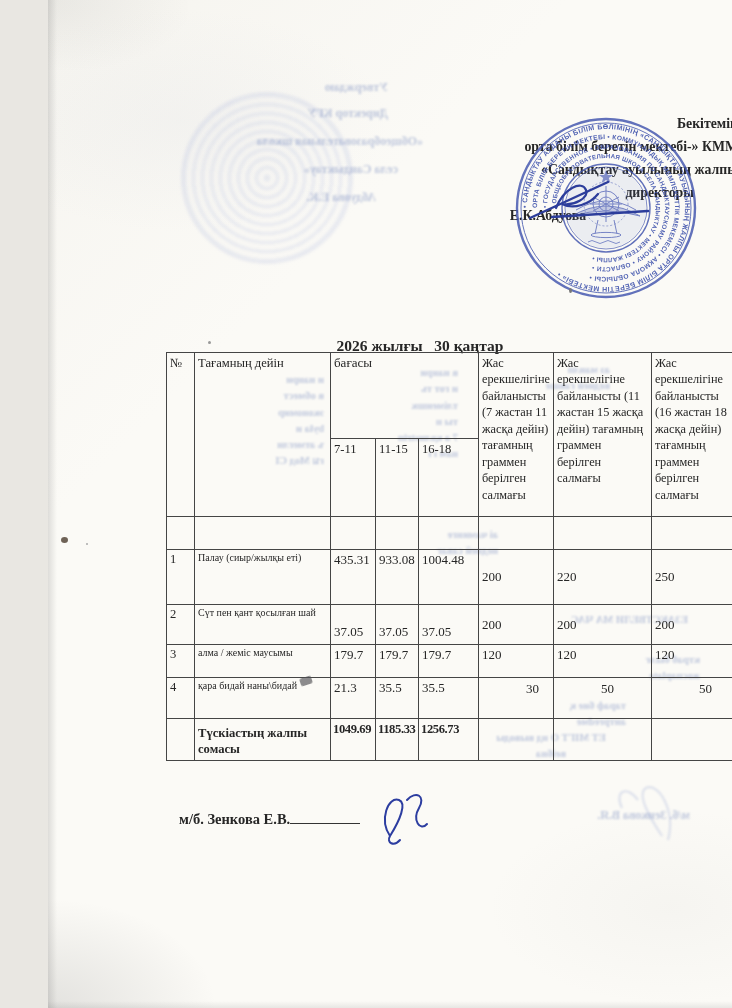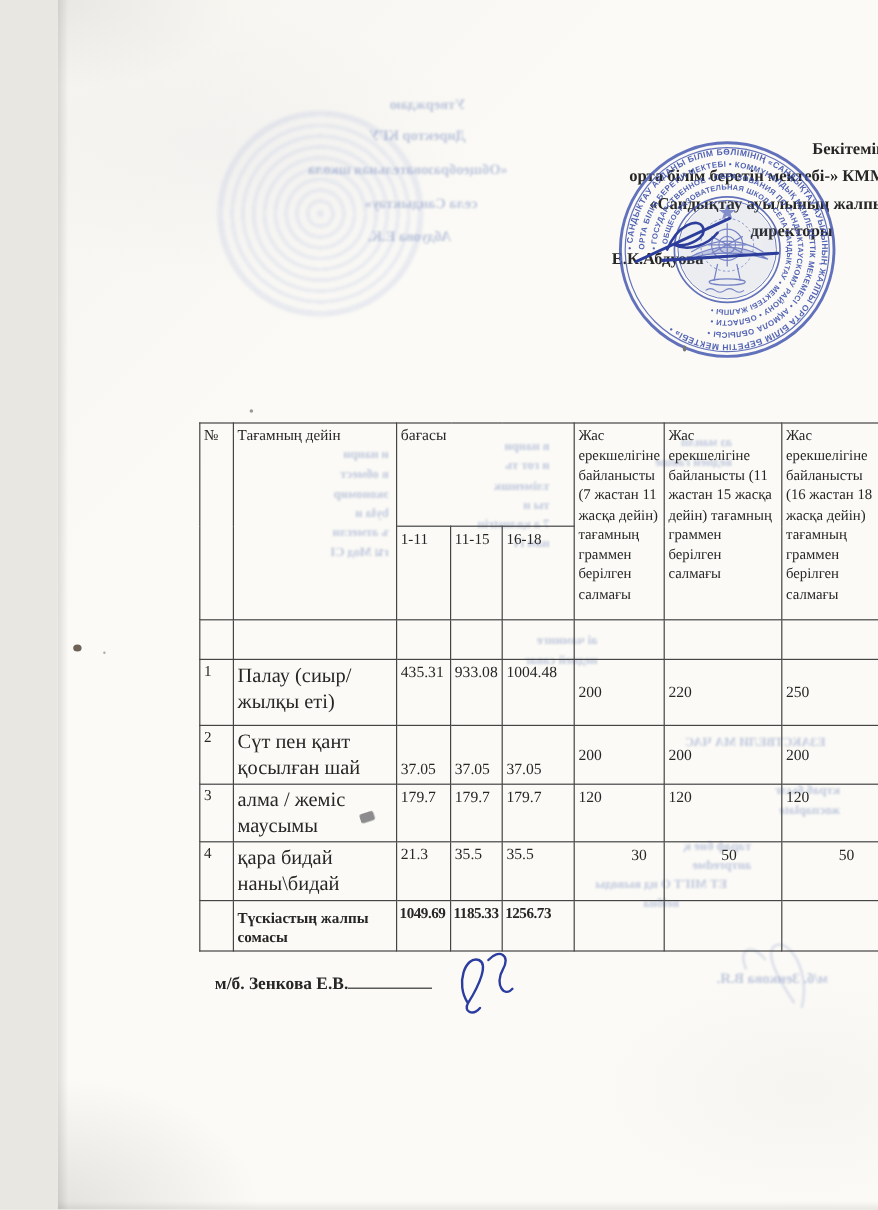--- a/index.html
+++ b/index.html
@@ -50,21 +50,21 @@
   tr.hrow2{height:78px;}
   tr.spacer{height:33px;}
   tr.body-r0{height:55px;}
   tr.body-r1{height:40px;}
   tr.body-r2{height:33px;}
   tr.body-r3{height:41px;}
   tr.frow{height:42px;}
   th.hb{font-weight:bold;font-size:12.6px;line-height:1.3;}
   th.wide{font-weight:bold;font-size:12.3px;line-height:1.34;padding:2px 2px 2px 4px;}
   td.bagasy{font-weight:bold;font-size:13px;vertical-align:middle;padding-left:14px;}
-  td.nm{font-size:17px;line-height:1.28;padding:3px 3px 2px 5px;}
+  td.nm{font-size:10px;line-height:1.28;padding:3px 3px 2px 5px;}
   td.no{font-size:12.6px;font-weight:bold;padding-left:7px;}
   td.p{font-size:13px;padding:2px 1px 2px 3px;white-space:nowrap;}
   td.g{font-size:13px;}
   tr.body-r0 td.p{vertical-align:top;}
   tr.body-r0 td.pw{white-space:normal;word-break:break-all;padding-right:13px;}
   tr.body-r0 td.g{vertical-align:middle;}
   tr.body-r1 td.p{vertical-align:bottom;padding-bottom:4px;font-family:Liberation Serif, serif;}
   tr.body-r1 td.g{vertical-align:middle;}
   tr.body-r3 td.g{padding-top:3px;padding-left:47px;}
   td.g1{padding-left:12px;}
@@ -172,20 +172,21 @@
 
   <svg class="stamp-sign" viewBox="0 0 160 75">
     <g stroke="#2c3d9b" fill="none" stroke-linecap="round">
       <path d="M 14,58 L 92,22" stroke-width="2.4"></path>
       <path d="M 40,48 C 48,28 66,20 70,30 C 73,38 58,46 46,44 C 58,50 74,44 82,34" stroke-width="2.2"></path>
       <path d="M 36,57 L 132,51" stroke-width="2.6"></path>
     </g>
   </svg>
 
   <div class="title-block">
+    <div>2026 жылғы   30 қаңтар</div>
   </div>
 
   <table class="menu">
     <colgroup>
       <col style="width:28px">
         <col style="width:136px">
         <col style="width:45px">
         <col style="width:43px">
       <col style="width:60px">
         <col style="width:75px">
@@ -195,21 +196,21 @@
     <tbody>
         <tr class="hrow1">
       <th class="hb" rowspan="2">№</th>
       <th class="hb" rowspan="2">Тағамның дейін</th>
       <td class="bagasy" colspan="3">бағасы</td>
       <th class="wide" rowspan="2">Жас ерекшелігіне байланысты (7 жастан 11 жасқа дейін) тағамның граммен берілген салмағы</th>
       <th class="wide" rowspan="2">Жас ерекшелігіне байланысты (11 жастан 15 жасқа дейін) тағамның граммен берілген салмағы</th>
       <th class="wide" rowspan="2">Жас ерекшелігіне байланысты (16 жастан 18 жасқа дейін) тағамның граммен берілген салмағы</th>
     </tr>
     <tr class="hrow2">
-      <th class="hb">1-11</th>
+      <th class="hb">7-11</th>
       <th class="hb">11-15</th>
       <th class="hb">16-18</th>
     </tr>
     <tr class="spacer">
       <td></td>
           <td></td>
       <td></td>
           <td></td>
       <td></td>
           <td></td>

